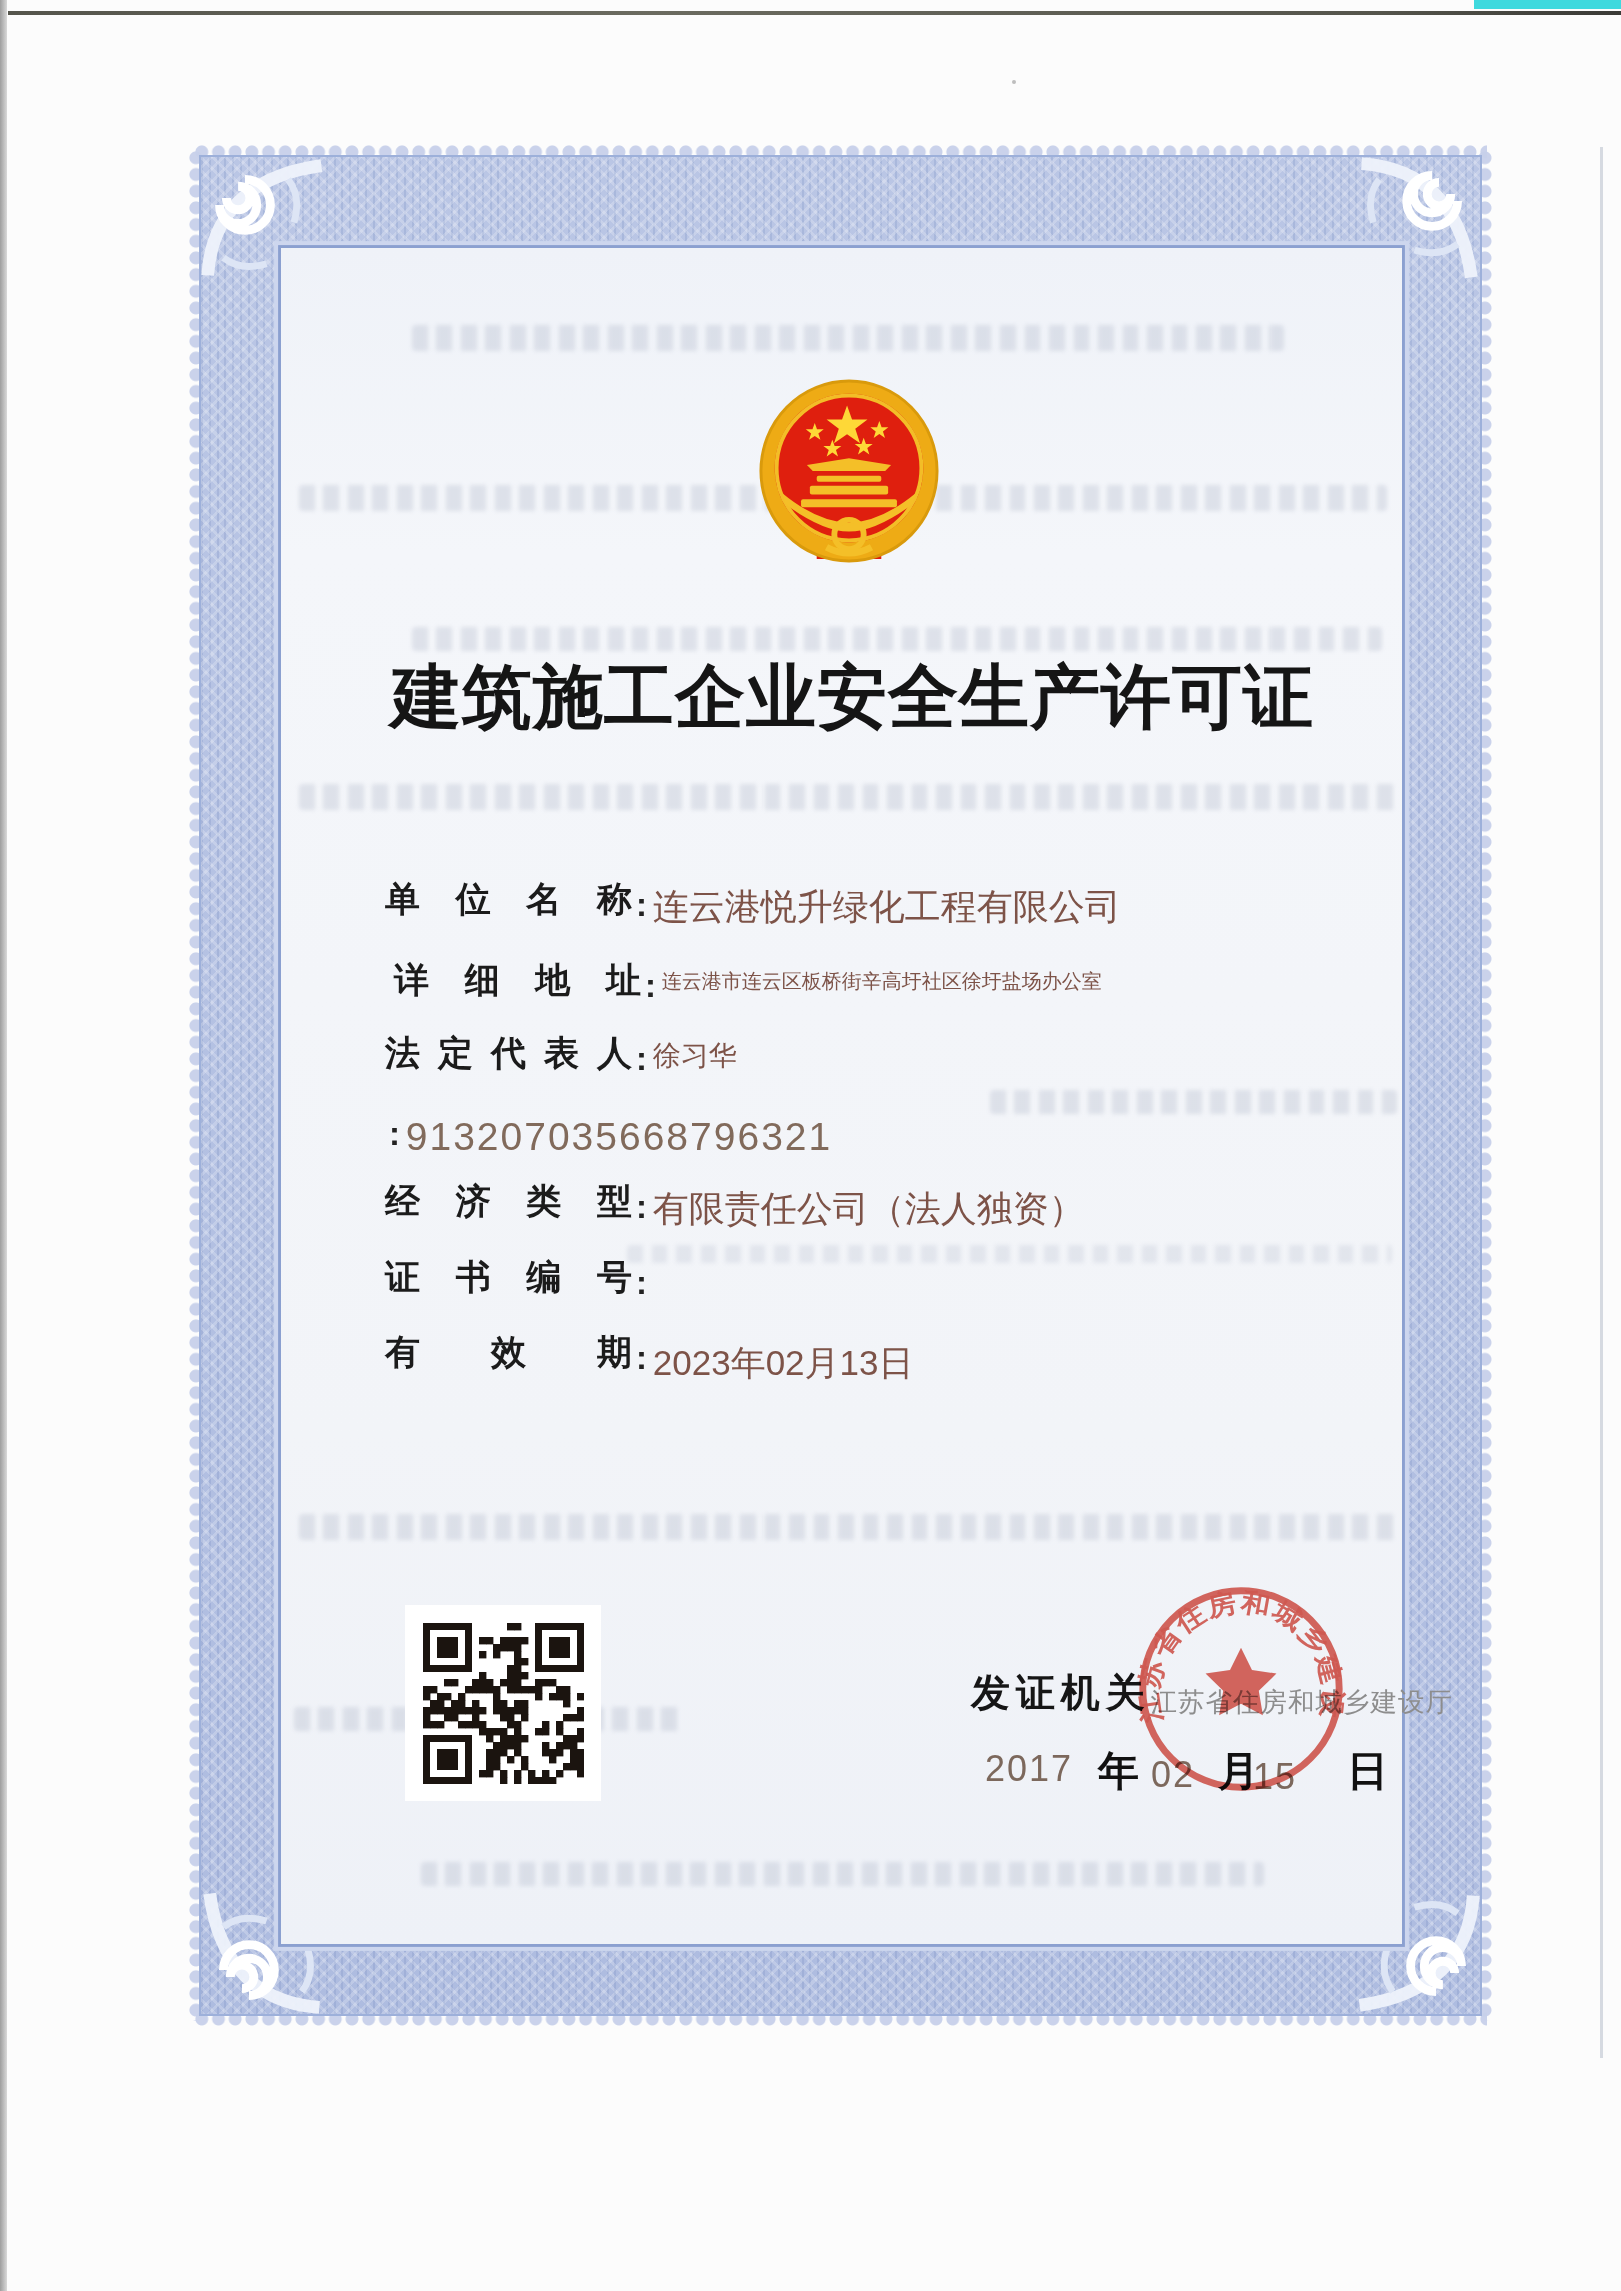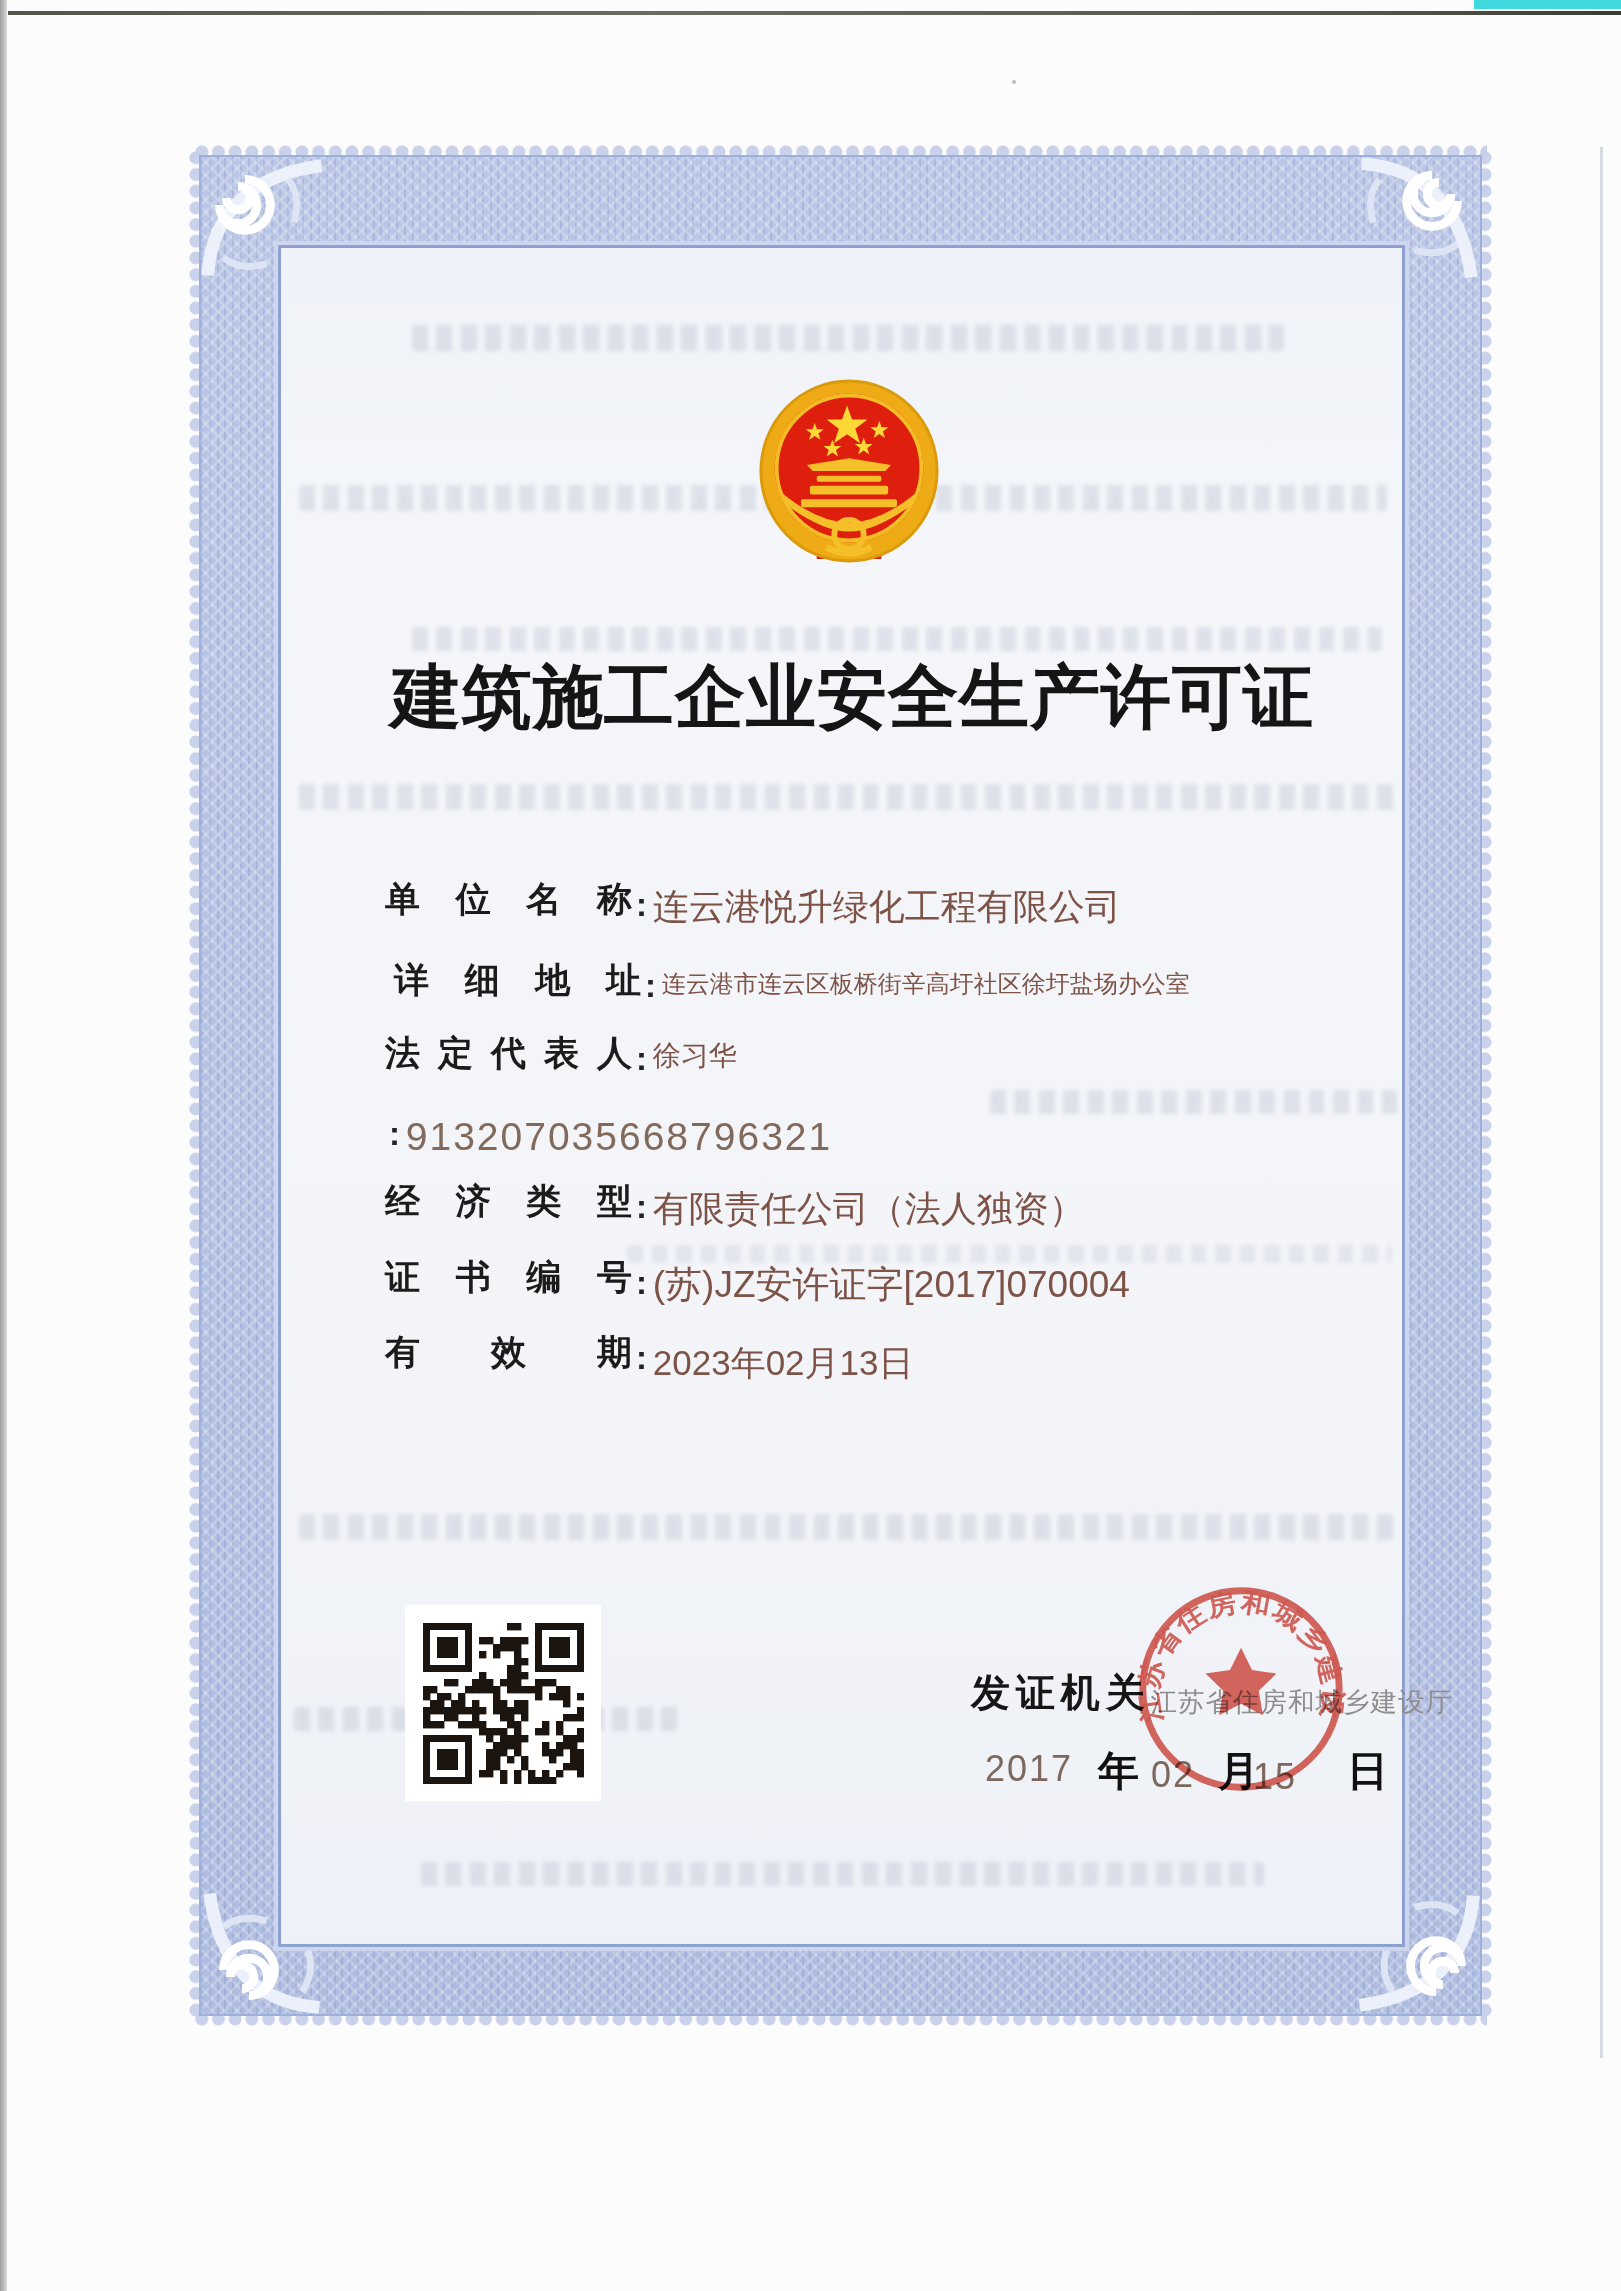--- a/index.html
+++ b/index.html
@@ -55,21 +55,21 @@
     font-size:70px;font-weight:800;color:#151515;letter-spacing:1px;white-space:nowrap;
   }
   .row{position:absolute;left:385px;width:1029px;height:55px;display:flex;align-items:flex-start;}
   .row .lbl{
     display:inline-block;width:247px;font-size:35px;font-weight:700;color:#1b1b1b;
     text-align:justify;text-align-last:justify;line-height:1.1;flex:0 0 247px;
   }
   .row .colon{font-size:33px;font-weight:700;color:#222;margin:5.9px 5.9px 0 3.9px;}
   .row .val{color:#7d5348;margin-top:5.9px;white-space:nowrap;line-height:1.15;text-align:right;}
   .r1{top:880px;} .r1 .val{font-size:36px;}
-  .r2{top:961px;margin-left:9px;} .r2 .val{font-size:24px;margin-top:8.8px;}
+  .r2{top:961px;margin-left:9px;} .r2 .val{font-size:20px;margin-top:8.8px;}
   .r3{top:1034px;} .r3 .val{font-size:28px;}
   .r4{top:1109px;} .r4 .val{font-size:39px;color:#816a5b;letter-spacing:2px;}
   .r5{top:1182px;} .r5 .val{font-size:36px;}
   .r6{top:1258px;} .r6 .val{font-size:37px;}
   .r7{top:1333px;} .r7 .val{font-size:35px;margin-top:9.8px;}
 
   .qr-box{position:absolute;left:405px;top:1605px;width:196px;height:196px;background:#fff;}
   .qr-box svg{position:absolute;left:17.6px;top:17.6px;}
 
   .issuer{position:absolute;left:971px;top:1666px;display:flex;align-items:flex-end;white-space:nowrap;}
@@ -181,21 +181,20 @@
   <span class="val">913207035668796321</span>
 </div>
 <div class="row r5">
   <span class="lbl">经济类型</span>
   <span class="colon">:</span>
   <span class="val">有限责任公司（法人独资）</span>
 </div>
 <div class="row r6">
   <span class="lbl">证书编号</span>
   <span class="colon">:</span>
-  <span class="val">(苏)JZ安许证字[2017]070004</span>
 </div>
 <div class="row r7">
   <span class="lbl">有效期</span>
   <span class="colon">:</span>
   <span class="val">2023年02月13日</span>
 </div>
 
 <div class="qr-box">
   <svg id="qr-svg" width="161" height="161" viewBox="0 0 164 164">
       <rect x="85.56521739130434" y="0" width="7.530434782608696" height="7.530434782608696" fill="#1b140f"></rect>

